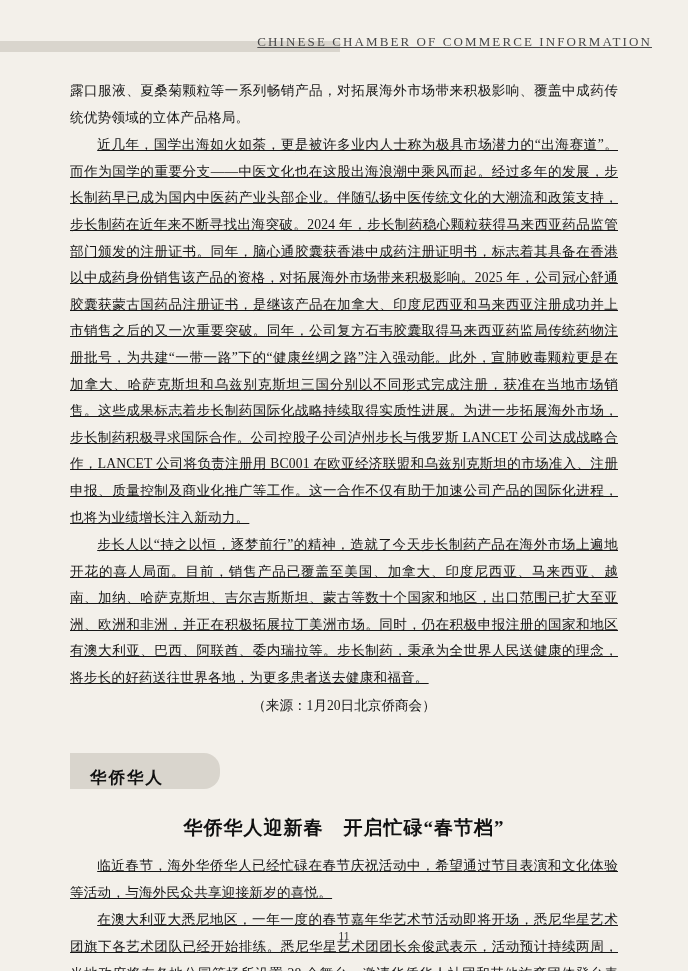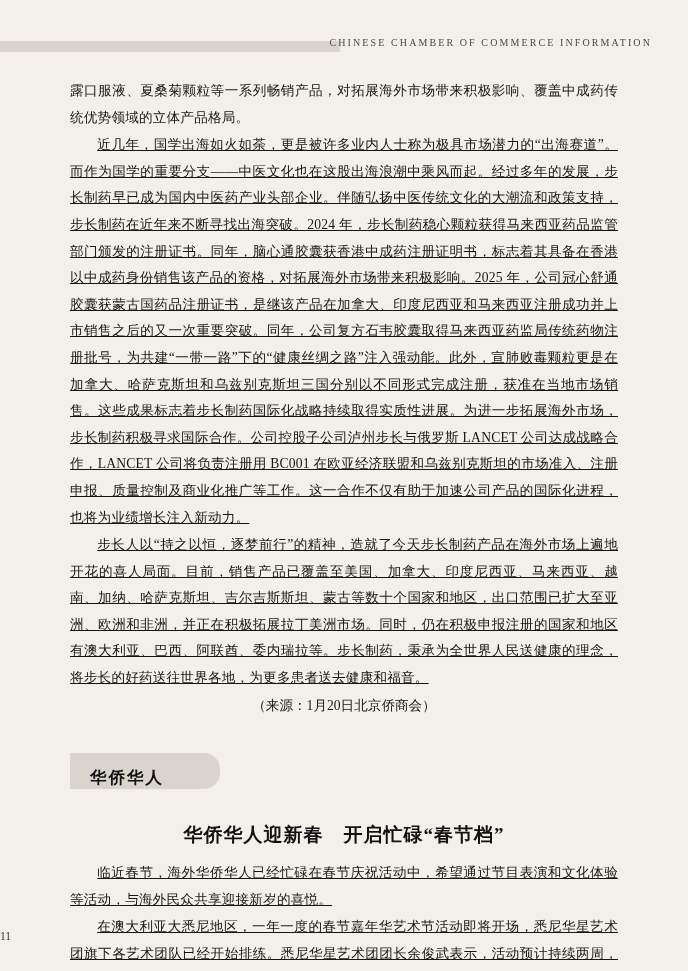--- a/index.html
+++ b/index.html
@@ -39,24 +39,25 @@
     top: 9px;
     width: 340px;
     height: 11px;
     background: #d9d5cd;
   }
   .header-title {
     position: relative;
     z-index: 2;
     padding-right: 36px;
     font-family: "Liberation Serif", "DejaVu Serif", serif;
-    font-size: 10px;
+    font-size: 13px;
     letter-spacing: 2.1px;
     color: #4a4a4a;
     white-space: nowrap;
+    text-decoration: underline;
   }
   .content {
     position: absolute;
     left: 70px;
     top: 78px;
     width: 548px;
   }
   p {
     margin: 0 0 1px 0;
     font-size: 13.6px;
@@ -104,34 +105,35 @@
     position: absolute;
     left: 20px;
     top: 14px;
     font-family: Liberation Sans, sans-serif;
     font-weight: bold;
     font-size: 16.5px;
     letter-spacing: 2px;
     color: #111;
   }
   .article-title {
-    margin-top: 33px;
+    margin-top: 26px;
     margin-bottom: 12px;
     text-align: center;
     font-family: "Liberation Serif", "DejaVu Serif", serif;
     font-weight: bold;
     font-size: 19px;
     letter-spacing: 1px;
     color: #111;
   }
   .page-number {
     position: absolute;
     left: 0;
     top: 930px;
     width: 688px;
+    text-align: center;
     font-size: 11.5px;
     color: #333;
   }
 </style>
 </head>
 <body>
 
 <div class="page">
 
   <div class="header">

